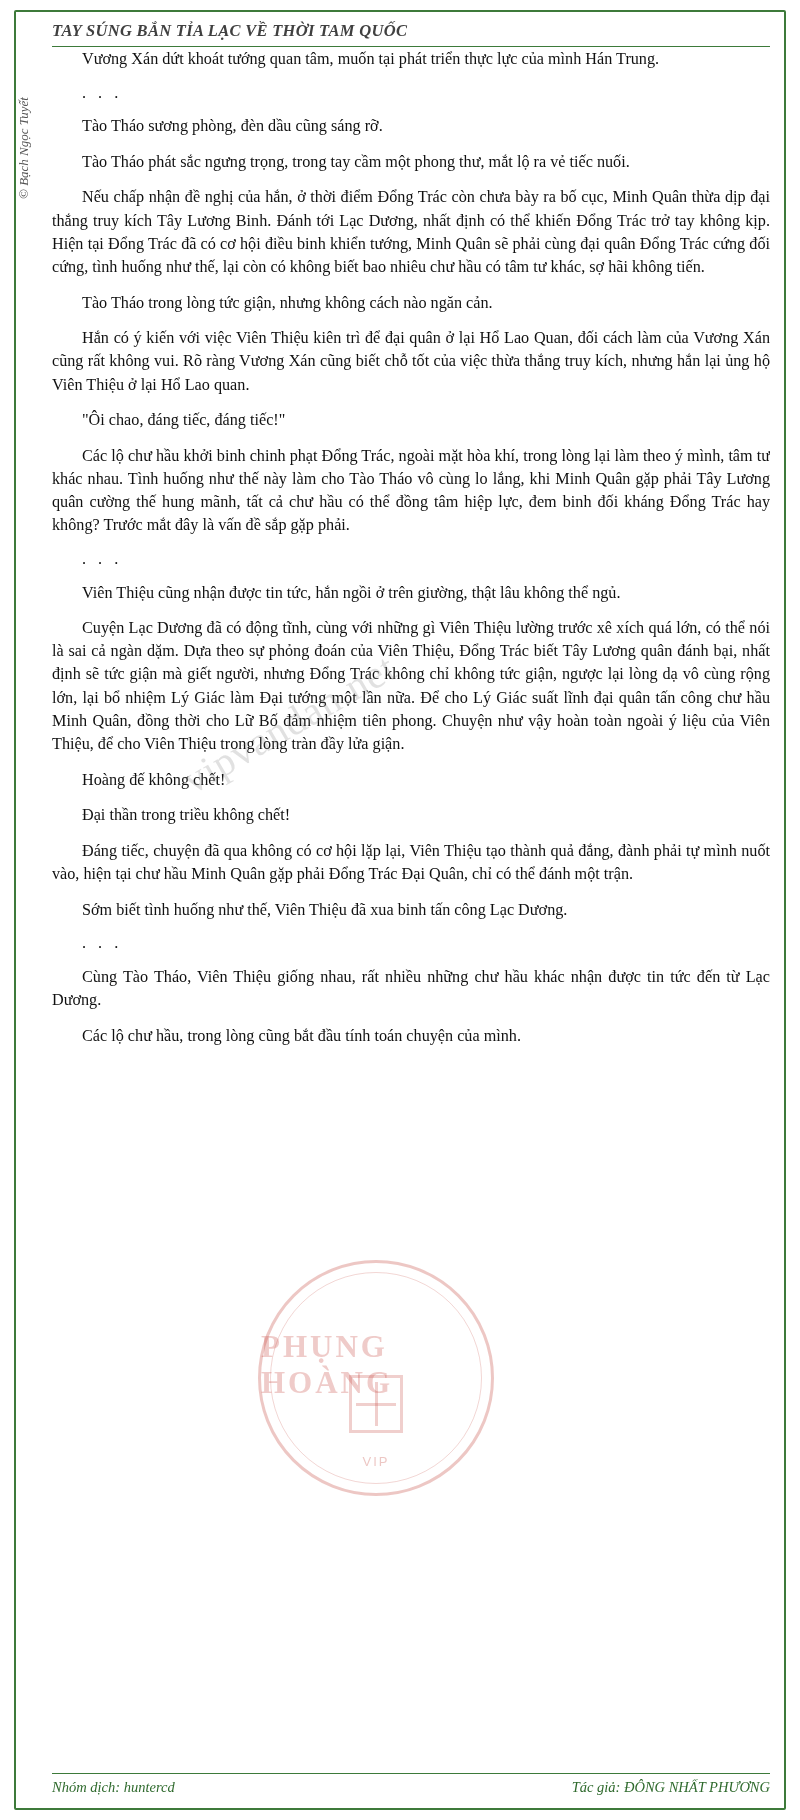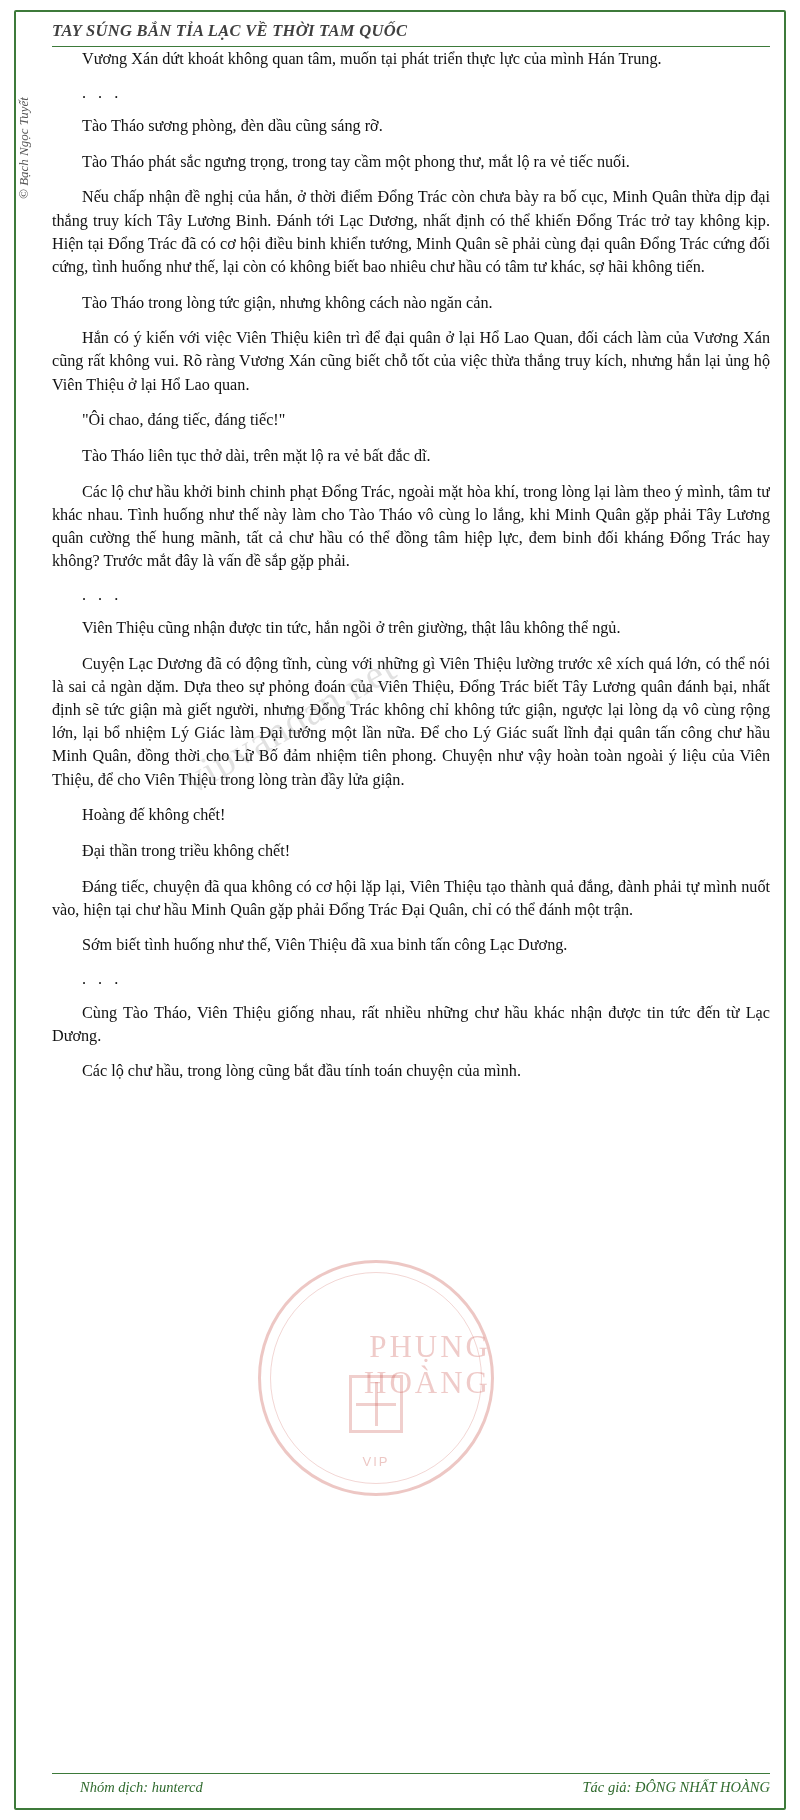--- a/index.html
+++ b/index.html
@@ -59,21 +59,20 @@
     border-top: 1.5px solid #3d7a3a;
     display: flex;
     align-items: center;
     justify-content: space-between;
     font-style: italic;
     font-size: 14.5px;
     color: #2f6a2d;
   }
   .footer-left, .footer-right {
     white-space: nowrap;
-    margin-left: 28px;
   }
   .sidebar-credit {
     position: absolute;
     left: 10px;
     top: 40px;
     width: 28px;
     height: 250px;
     display: flex;
     align-items: flex-start;
     justify-content: center;
@@ -139,24 +138,24 @@
     content: "";
     position: absolute;
     left: 9px; top: 9px; right: 9px; bottom: 9px;
     border-radius: 50%;
     border: 1.5px solid rgba(196,70,60,0.22);
   }
   .seal-top-text {
     position: absolute;
     left: 0; right: 0;
     top: 66px;
-    text-align: right;
+    text-align: left;
     font-size: 31px;
     letter-spacing: 3px;
-    font-weight: normal;
+    font-weight: bold;
     color: rgba(196,70,60,0.28);
     font-family: "Liberation Serif", serif;
   }
   .seal-mid {
     position: absolute;
     left: 50%;
     top: 112px;
     transform: translateX(-50%);
     width: 48px;
     height: 52px;
@@ -196,29 +195,28 @@
 
   <div class="sidebar-credit">
     <span>© Bạch Ngọc Tuyết</span>
   </div>
 
   <div class="header">
     <div class="header-title">TAY SÚNG BẮN TỈA LẠC VỀ THỜI TAM QUỐC</div>
   </div>
 
   <div class="content">
-      <p class="para">Vương Xán dứt khoát không quan tâm, muốn tại phát triển thực lực của mình Hán Trung.</p>
+      <p class="para">Vương Xán dứt khoát tướng quan tâm, muốn tại phát triển thực lực của mình Hán Trung.</p>
       <p class="dots">. . .</p>
       <p class="para">Tào Tháo sương phòng, đèn dầu cũng sáng rỡ.</p>
       <p class="para">Tào Tháo phát sắc ngưng trọng, trong tay cầm một phong thư, mắt lộ ra vẻ tiếc nuối.</p>
       <p class="para">Nếu chấp nhận đề nghị của hắn, ở thời điểm Đổng Trác còn chưa bày ra bố cục, Minh Quân thừa dịp đại thắng truy kích Tây Lương Binh. Đánh tới Lạc Dương, nhất định có thể khiến Đổng Trác trở tay không kịp. Hiện tại Đổng Trác đã có cơ hội điều binh khiển tướng, Minh Quân sẽ phải cùng đại quân Đổng Trác cứng đối cứng, tình huống như thế, lại còn có không biết bao nhiêu chư hầu có tâm tư khác, sợ hãi không tiến.</p>
       <p class="para">Tào Tháo trong lòng tức giận, nhưng không cách nào ngăn cản.</p>
       <p class="para">Hắn có ý kiến với việc Viên Thiệu kiên trì để đại quân ở lại Hổ Lao Quan, đối cách làm của Vương Xán cũng rất không vui. Rõ ràng Vương Xán cũng biết chỗ tốt của việc thừa thắng truy kích, nhưng hắn lại ủng hộ Viên Thiệu ở lại Hổ Lao quan.</p>
       <p class="para">"Ôi chao, đáng tiếc, đáng tiếc!"</p>
-      <p class="para">Tào Tháo liên tục thở dài, trên mặt lộ ra vẻ bất đắc dĩ.</p>
       <p class="para">Các lộ chư hầu khởi binh chinh phạt Đổng Trác, ngoài mặt hòa khí, trong lòng lại làm theo ý mình, tâm tư khác nhau. Tình huống như thế này làm cho Tào Tháo vô cùng lo lắng, khi Minh Quân gặp phải Tây Lương quân cường thế hung mãnh, tất cả chư hầu có thể đồng tâm hiệp lực, đem binh đối kháng Đổng Trác hay không? Trước mắt đây là vấn đề sắp gặp phải.</p>
       <p class="dots">. . .</p>
       <p class="para">Viên Thiệu cũng nhận được tin tức, hắn ngồi ở trên giường, thật lâu không thể ngủ.</p>
       <p class="para">Cuyện Lạc Dương đã có động tĩnh, cùng với những gì Viên Thiệu lường trước xê xích quá lớn, có thể nói là sai cả ngàn dặm. Dựa theo sự phỏng đoán của Viên Thiệu, Đổng Trác biết Tây Lương quân đánh bại, nhất định sẽ tức giận mà giết người, nhưng Đổng Trác không chỉ không tức giận, ngược lại lòng dạ vô cùng rộng lớn, lại bổ nhiệm Lý Giác làm Đại tướng một lần nữa. Để cho Lý Giác suất lĩnh đại quân tấn công chư hầu Minh Quân, đồng thời cho Lữ Bố đảm nhiệm tiên phong. Chuyện như vậy hoàn toàn ngoài ý liệu của Viên Thiệu, để cho Viên Thiệu trong lòng tràn đầy lửa giận.</p>
       <p class="para">Hoàng đế không chết!</p>
       <p class="para">Đại thần trong triều không chết!</p>
       <p class="para">Đáng tiếc, chuyện đã qua không có cơ hội lặp lại, Viên Thiệu tạo thành quả đắng, đành phải tự mình nuốt vào, hiện tại chư hầu Minh Quân gặp phải Đổng Trác Đại Quân, chỉ có thể đánh một trận.</p>
       <p class="para">Sớm biết tình huống như thế, Viên Thiệu đã xua binh tấn công Lạc Dương.</p>
       <p class="dots">. . .</p>
       <p class="para">Cùng Tào Tháo, Viên Thiệu giống nhau, rất nhiều những chư hầu khác nhận được tin tức đến từ Lạc Dương.</p>
@@ -228,16 +226,16 @@
   <div class="watermark-text">vipvandan.net</div>
 
   <div class="watermark-seal">
     <div class="seal-top-text">PHỤNG HOÀNG</div>
     <div class="seal-mid"></div>
     <div class="seal-bottom-text">VIP</div>
   </div>
 
   <div class="footer">
     <div class="footer-left">Nhóm dịch: huntercd</div>
-    <div class="footer-right">Tác giả: ĐÔNG NHẤT HOÀNG</div>
+    <div class="footer-right">Tác giả: ĐÔNG NHẤT PHƯƠNG</div>
   </div>
 
 </div>
 
 </body></html>

